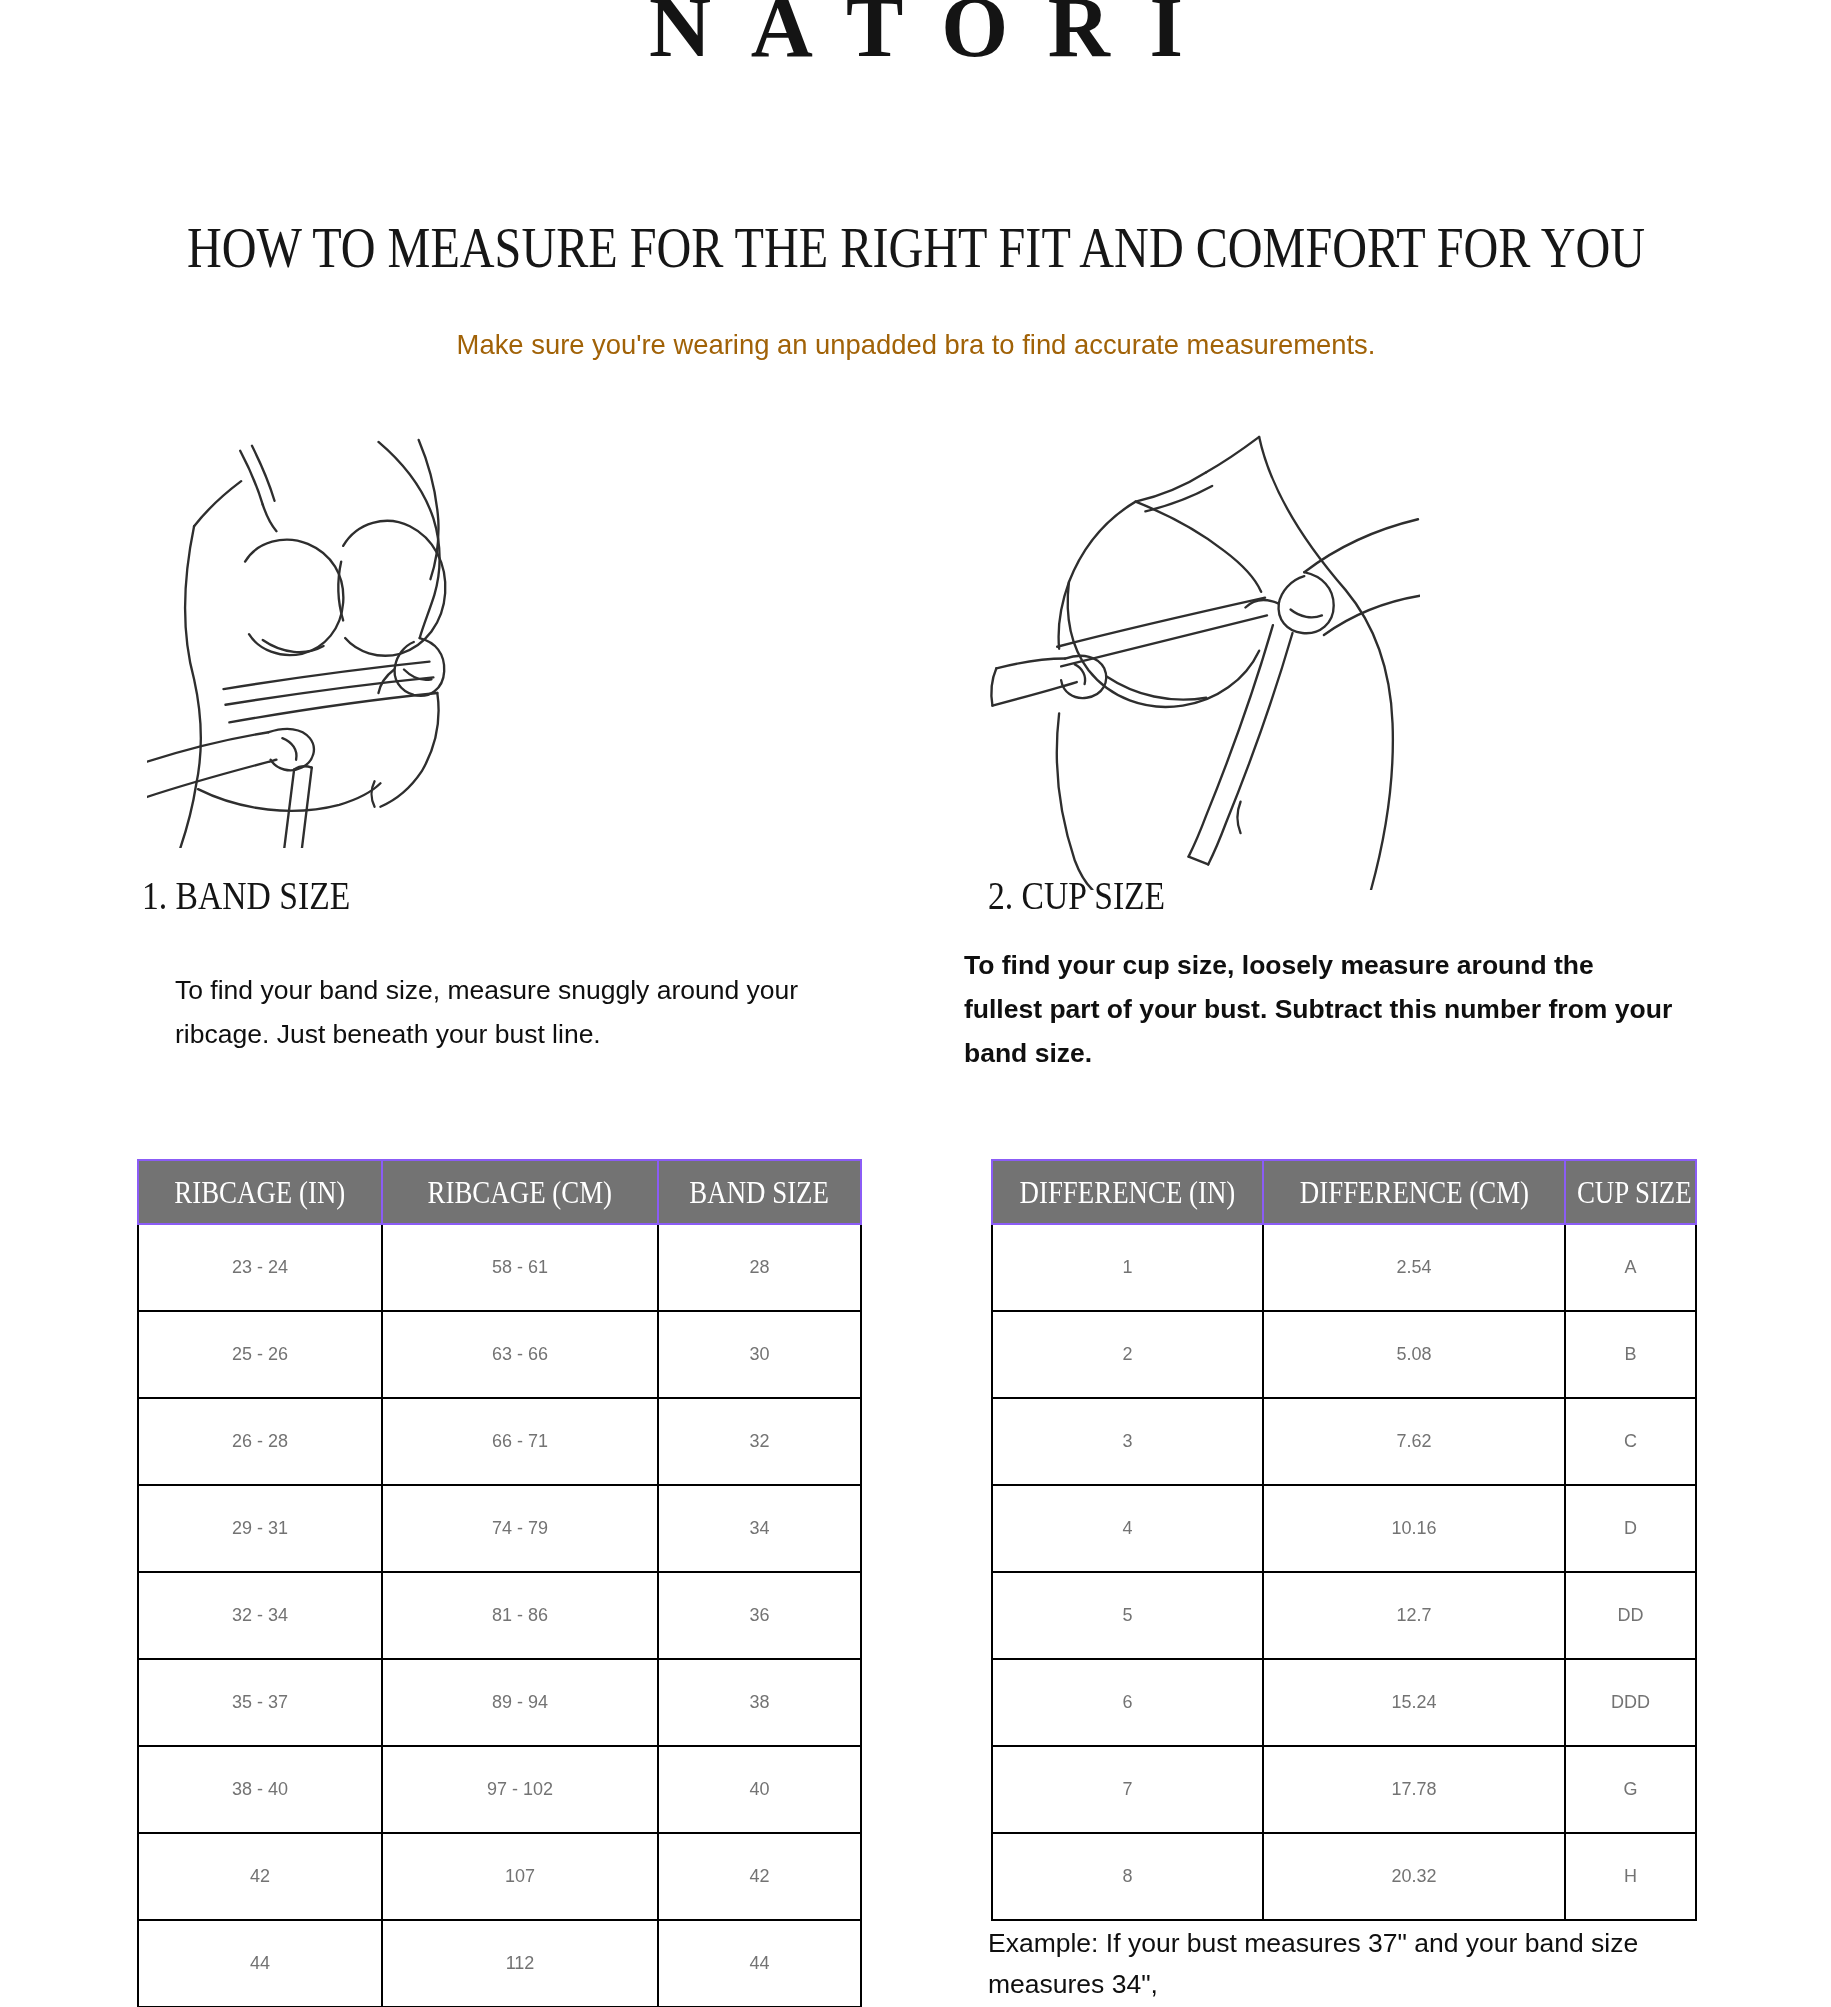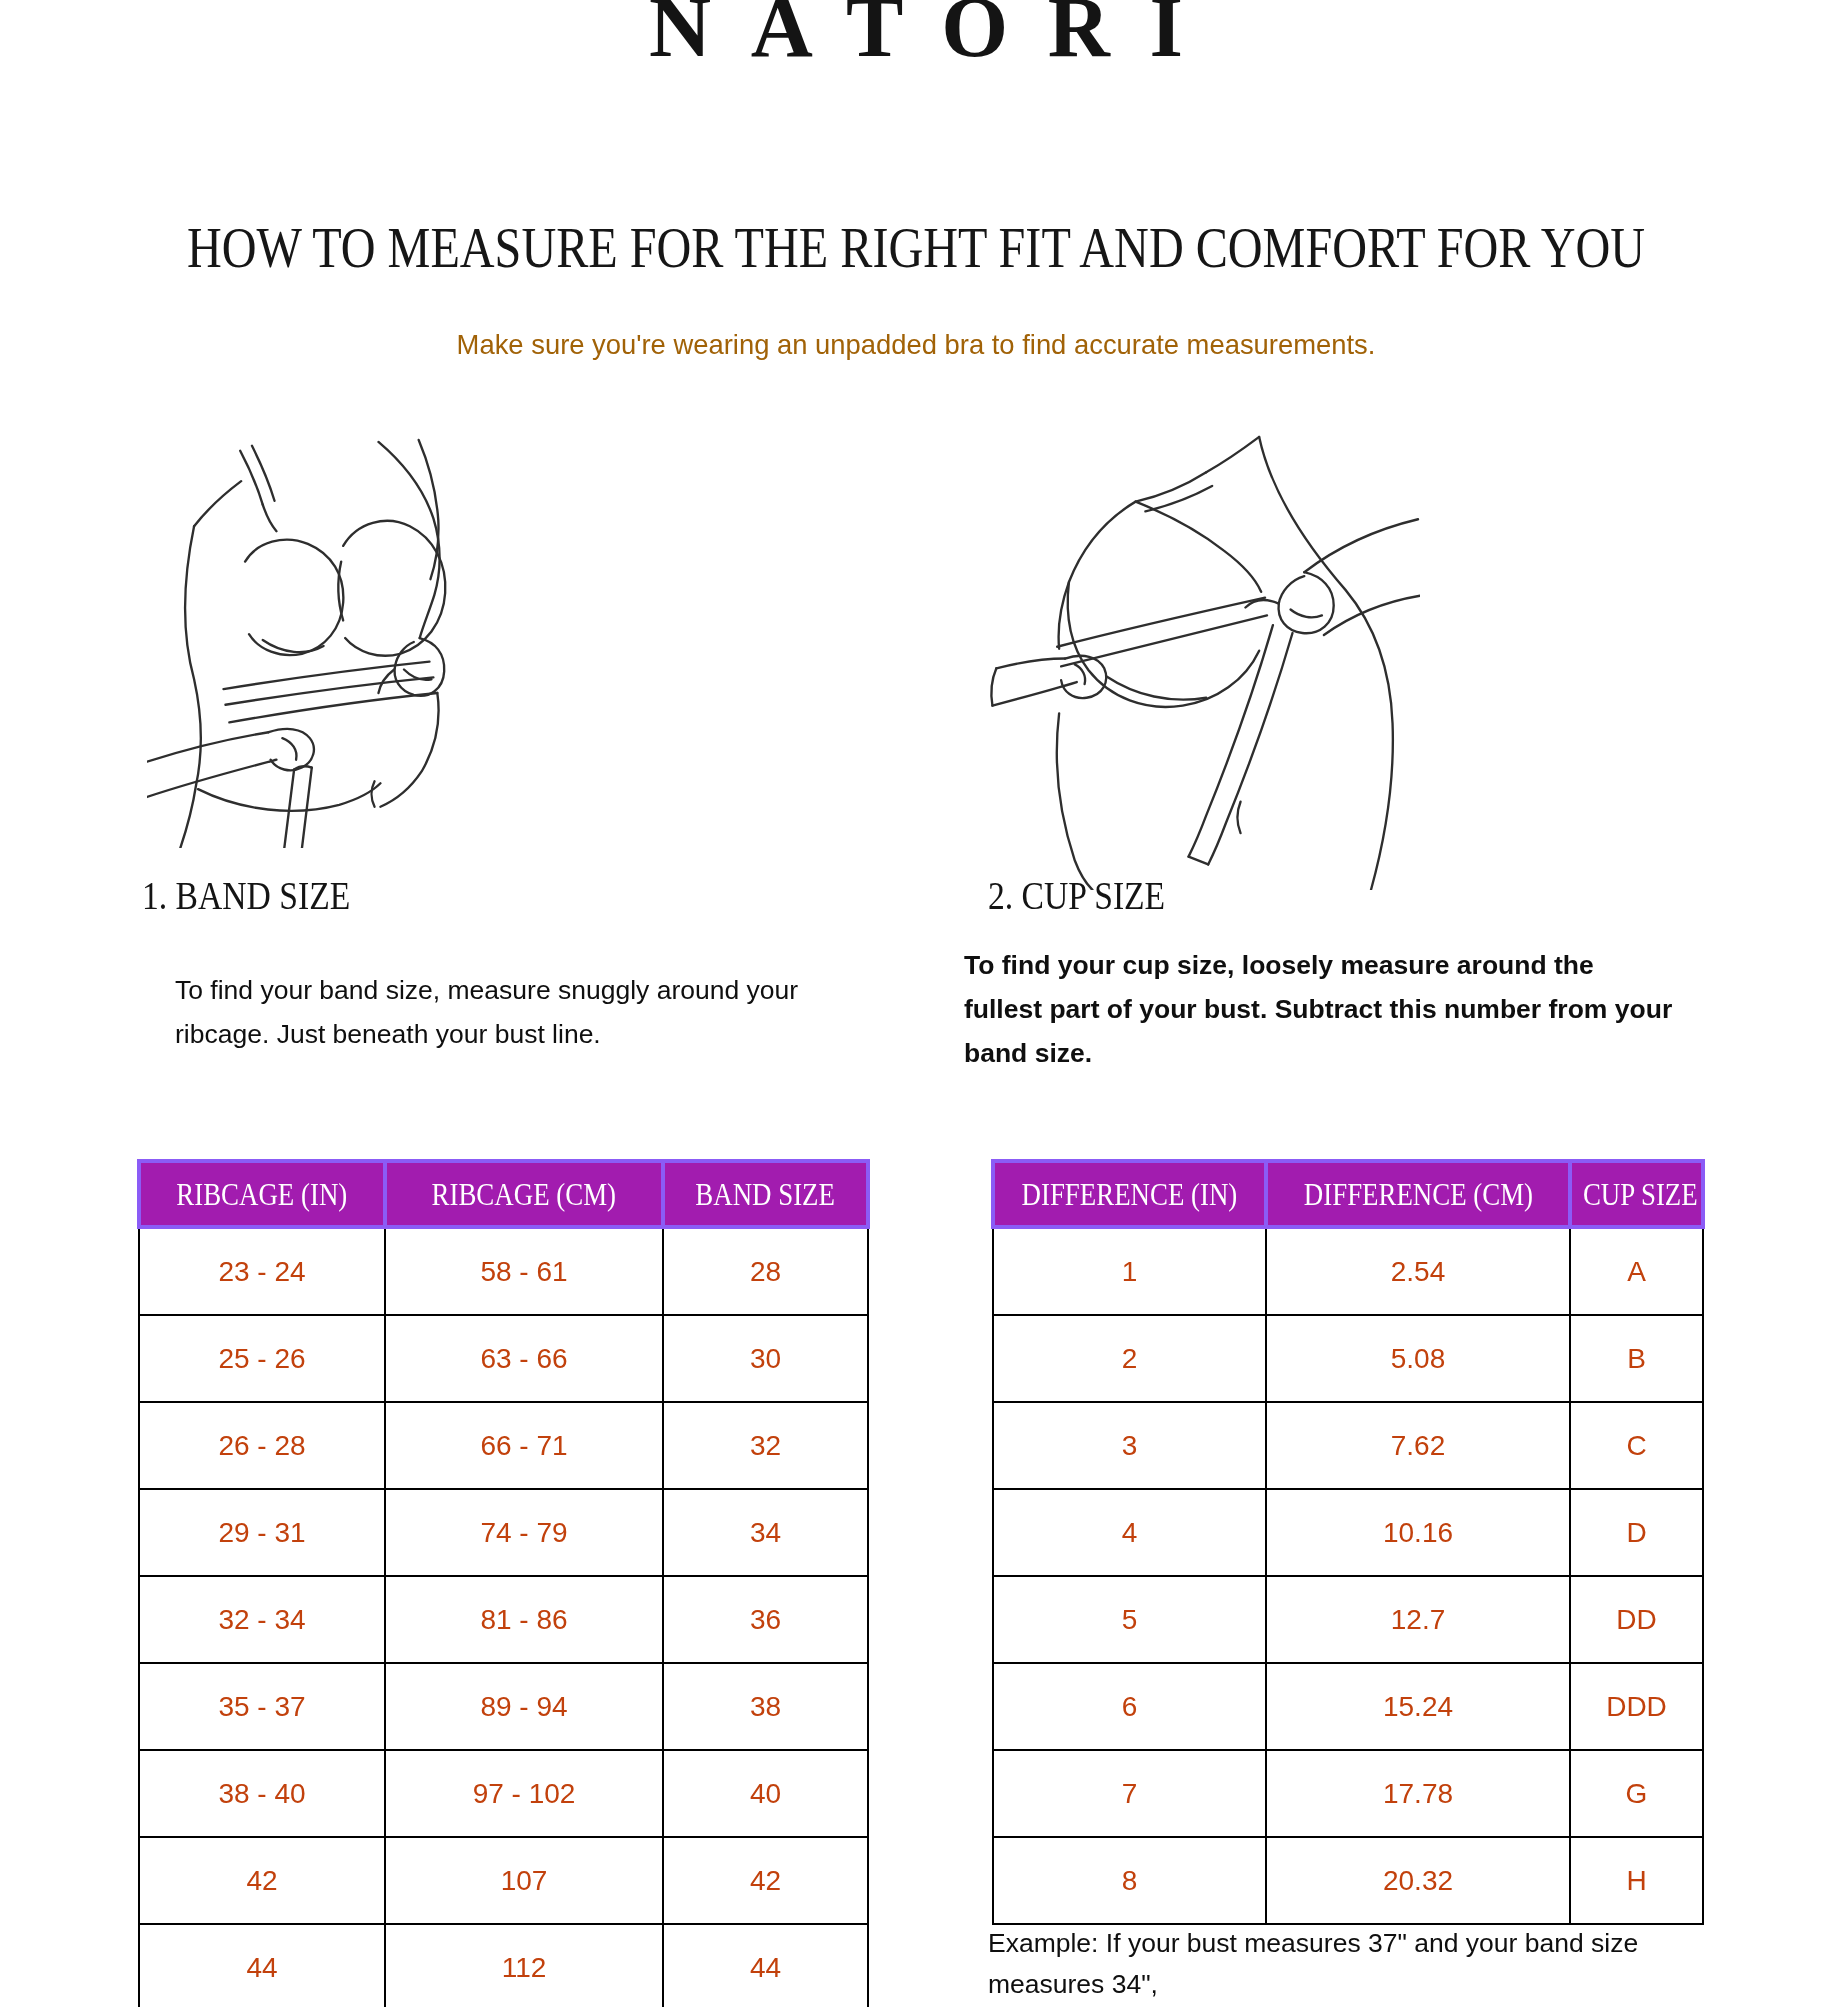--- a/index.html
+++ b/index.html
@@ -31,30 +31,30 @@
   .heading-cup{left:988px;top:875px;}
   .section-desc{
     position:absolute;font-size:26.5px;line-height:44px;color:#0f0f0f;white-space:pre-line;
   }
   .desc-band{left:142px;top:968px;width:706px;margin-left:33px;}
   .desc-cup{left:964px;top:943px;width:725px;font-weight:bold;}
   .size-table{
     position:absolute;border-collapse:collapse;table-layout:fixed;background:#fff;
   }
   .size-table th{
-    background:#a21caf;color:#ffffff;font-weight:normal;height:62px;
-    border:4px solid #8b5cf6;padding:0;text-align:center;vertical-align:middle;overflow:hidden;
+    background:#737373;color:#ffffff;font-weight:normal;height:62px;
+    border:2px solid #8b5cf6;padding:0;text-align:center;vertical-align:middle;overflow:hidden;
   }
   .size-table th span{
     display:inline-block;font-family:"Liberation Serif",serif;font-size:32px;
     transform:scaleX(0.84);transform-origin:50% 50%;white-space:nowrap;
   }
   .size-table td{
     height:85px;border:2px solid #000;text-align:center;vertical-align:middle;
-    font-size:28px;color:#c2410c;padding:0;
+    font-size:18px;color:#737373;padding:0;
   }
   .band-table{left:137px;top:1159px;width:717px;}
   .band-table th:nth-child(1),.band-table td:nth-child(1){width:242px;}
   .band-table th:nth-child(2),.band-table td:nth-child(2){width:274px;}
   .band-table th:nth-child(3),.band-table td:nth-child(3){width:201px;}
   .cup-table{left:991px;top:1159px;width:698px;}
   .cup-table th:nth-child(1),.cup-table td:nth-child(1){width:269px;}
   .cup-table th:nth-child(2),.cup-table td:nth-child(2){width:300px;}
   .cup-table th:nth-child(3),.cup-table td:nth-child(3){width:129px;}
   .example-note{

